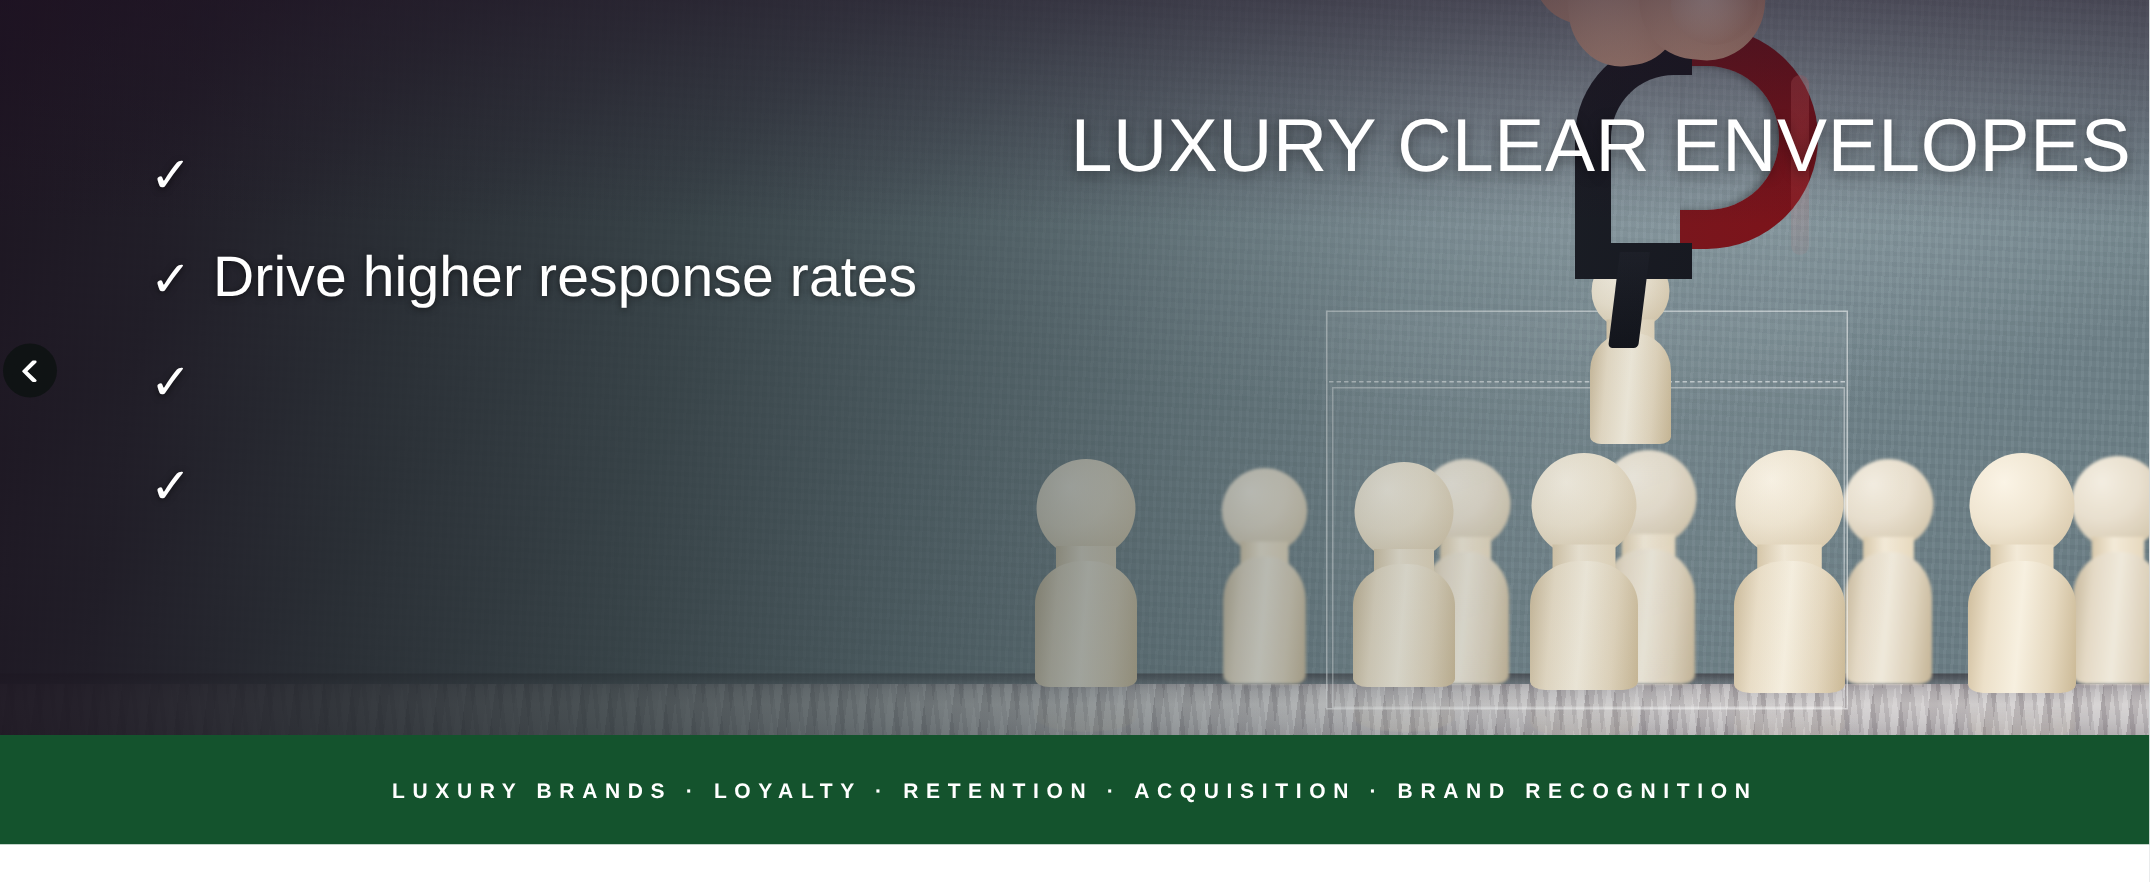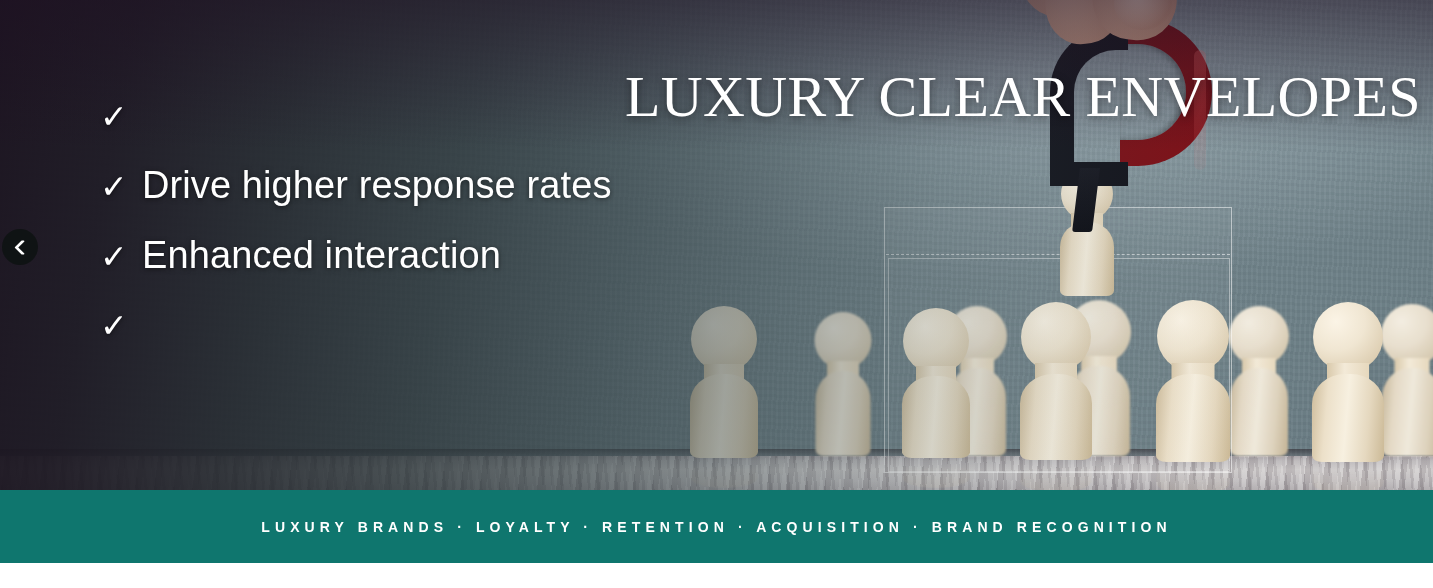--- a/index.html
+++ b/index.html
@@ -184,44 +184,43 @@
   }
   .bullet .tick{
     font-size:33px;
     width:42px;
     flex:0 0 42px;
     font-weight:400;
   }
   .headline{
     position:absolute; right:12px; top:68px;
     color:#ffffff;
-    font-size:58px;
+    font-size:50px;
     letter-spacing:.4px;
     line-height:58px;
     white-space:nowrap;
     text-shadow:0 2px 9px rgba(0,0,0,.42);
-    font-family:Liberation Serif, serif;
   }
 
   
   .prev-btn{
     position:absolute; left:2px; top:229px;
     width:36px; height:36px;
     border-radius:50%;
     background:rgba(10,16,14,.72);
     display:flex; align-items:center; justify-content:center;
     cursor:pointer;
   }
   .prev-btn svg{ display:block; }
 
   
   .strap{
     position:absolute; left:0; top:490px;
     width:1433px; height:73px;
-    background:#0f766e;
+    background:#14532d;
     display:flex; align-items:center; justify-content:center;
   }
   .strap-text{
     color:#ffffff;
     font-size:14px;
     font-weight:bold;
     letter-spacing:5.1px;
     white-space:nowrap;
   }
   .white-foot{
@@ -326,21 +325,20 @@
   <div class="bullets">
     <div class="bullet">
       <span class="tick">✓</span>
     </div>
     <div class="bullet">
       <span class="tick">✓</span>
       <span>Drive higher response rates</span>
     </div>
     <div class="bullet">
       <span class="tick">✓</span>
-      <span>Enhanced interaction</span>
     </div>
     <div class="bullet">
       <span class="tick">✓</span>
     </div>
   </div>
 
   <div class="prev-btn">
     <span>
       <svg width="13" height="15" viewBox="0 0 13 15" aria-hidden="true">
         <path d="M9.6 1.2 L3.2 7.5 L9.6 13.8 L7.9 13.8 L1.6 7.5 L7.9 1.2 Z" fill="#ffffff" stroke="#ffffff" stroke-width="1.6" stroke-linejoin="round"></path>

